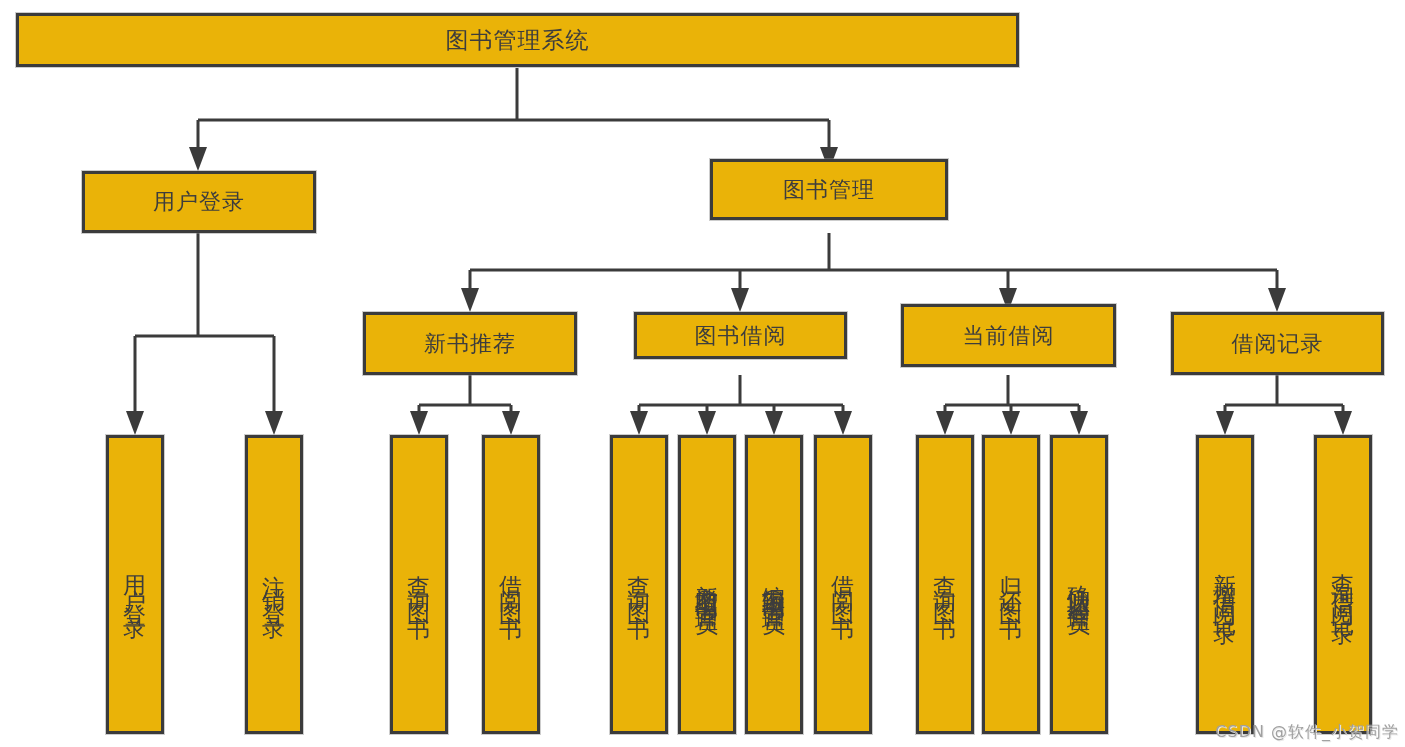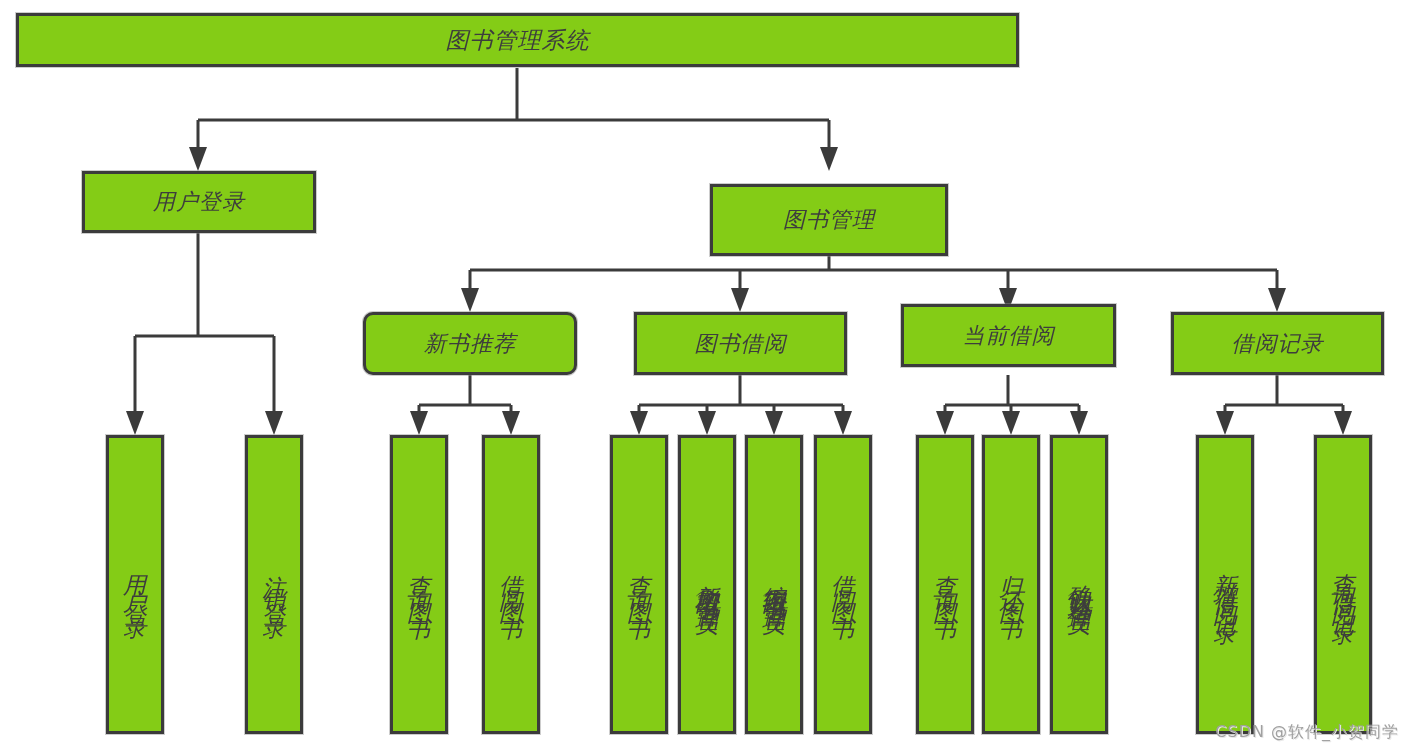--- a/index.html
+++ b/index.html
@@ -7,26 +7,25 @@
     position:relative;
     width:1405px;height:747px;
     background:#ffffff;
     font-family:"DejaVu Sans","Liberation Sans",sans-serif;
     overflow:hidden;
   }
   #edges{position:absolute;left:0;top:0;width:1405px;height:747px;}
   .node{
     position:absolute;
     box-sizing:border-box;
-    background:#84cc16;
+    background:#eab308;
     border:3px solid #3b3b3b;
     box-shadow:0 0 0 1px rgba(145,145,145,0.45);
     display:flex;align-items:center;justify-content:center;
     color:#3d3d3d;
-    font-style:italic;
   }
   .hnode{font-size:22px;letter-spacing:1px;}
   .root{font-size:23px;}
   .leaf{
     width:58px;height:299px;top:435px;
   }
   .vtext{
     writing-mode:vertical-rl;
     text-orientation:upright;
     font-size:23px;
@@ -91,28 +90,28 @@
     </g>
   </svg>
 
   <div class="node hnode root" style="left:16px;top:13px;width:1003px;height:54px;">
     <span>图书管理系统</span>
   </div>
 
   <div class="node hnode" style="left:82px;top:171px;width:234px;height:62px;">
     <span>用户登录</span>
   </div>
-  <div class="node hnode" style="left:710px;top:184px;width:238px;height:72px;">
+  <div class="node hnode" style="left:710px;top:159px;width:238px;height:61px;">
     <span>图书管理</span>
   </div>
 
-  <div class="node hnode" style="left:363px;top:312px;width:214px;height:63px;border-radius:10px;">
+  <div class="node hnode" style="left:363px;top:312px;width:214px;height:63px;">
     <span>新书推荐</span>
   </div>
-  <div class="node hnode" style="left:634px;top:312px;width:213px;height:63px;">
+  <div class="node hnode" style="left:634px;top:312px;width:213px;height:47px;">
     <span>图书借阅</span>
   </div>
   <div class="node hnode" style="left:901px;top:304px;width:215px;height:63px;">
     <span>当前借阅</span>
   </div>
   <div class="node hnode" style="left:1171px;top:312px;width:213px;height:63px;">
     <span>借阅记录</span>
   </div>
 
   <div class="node leaf short" style="left:106px;">

